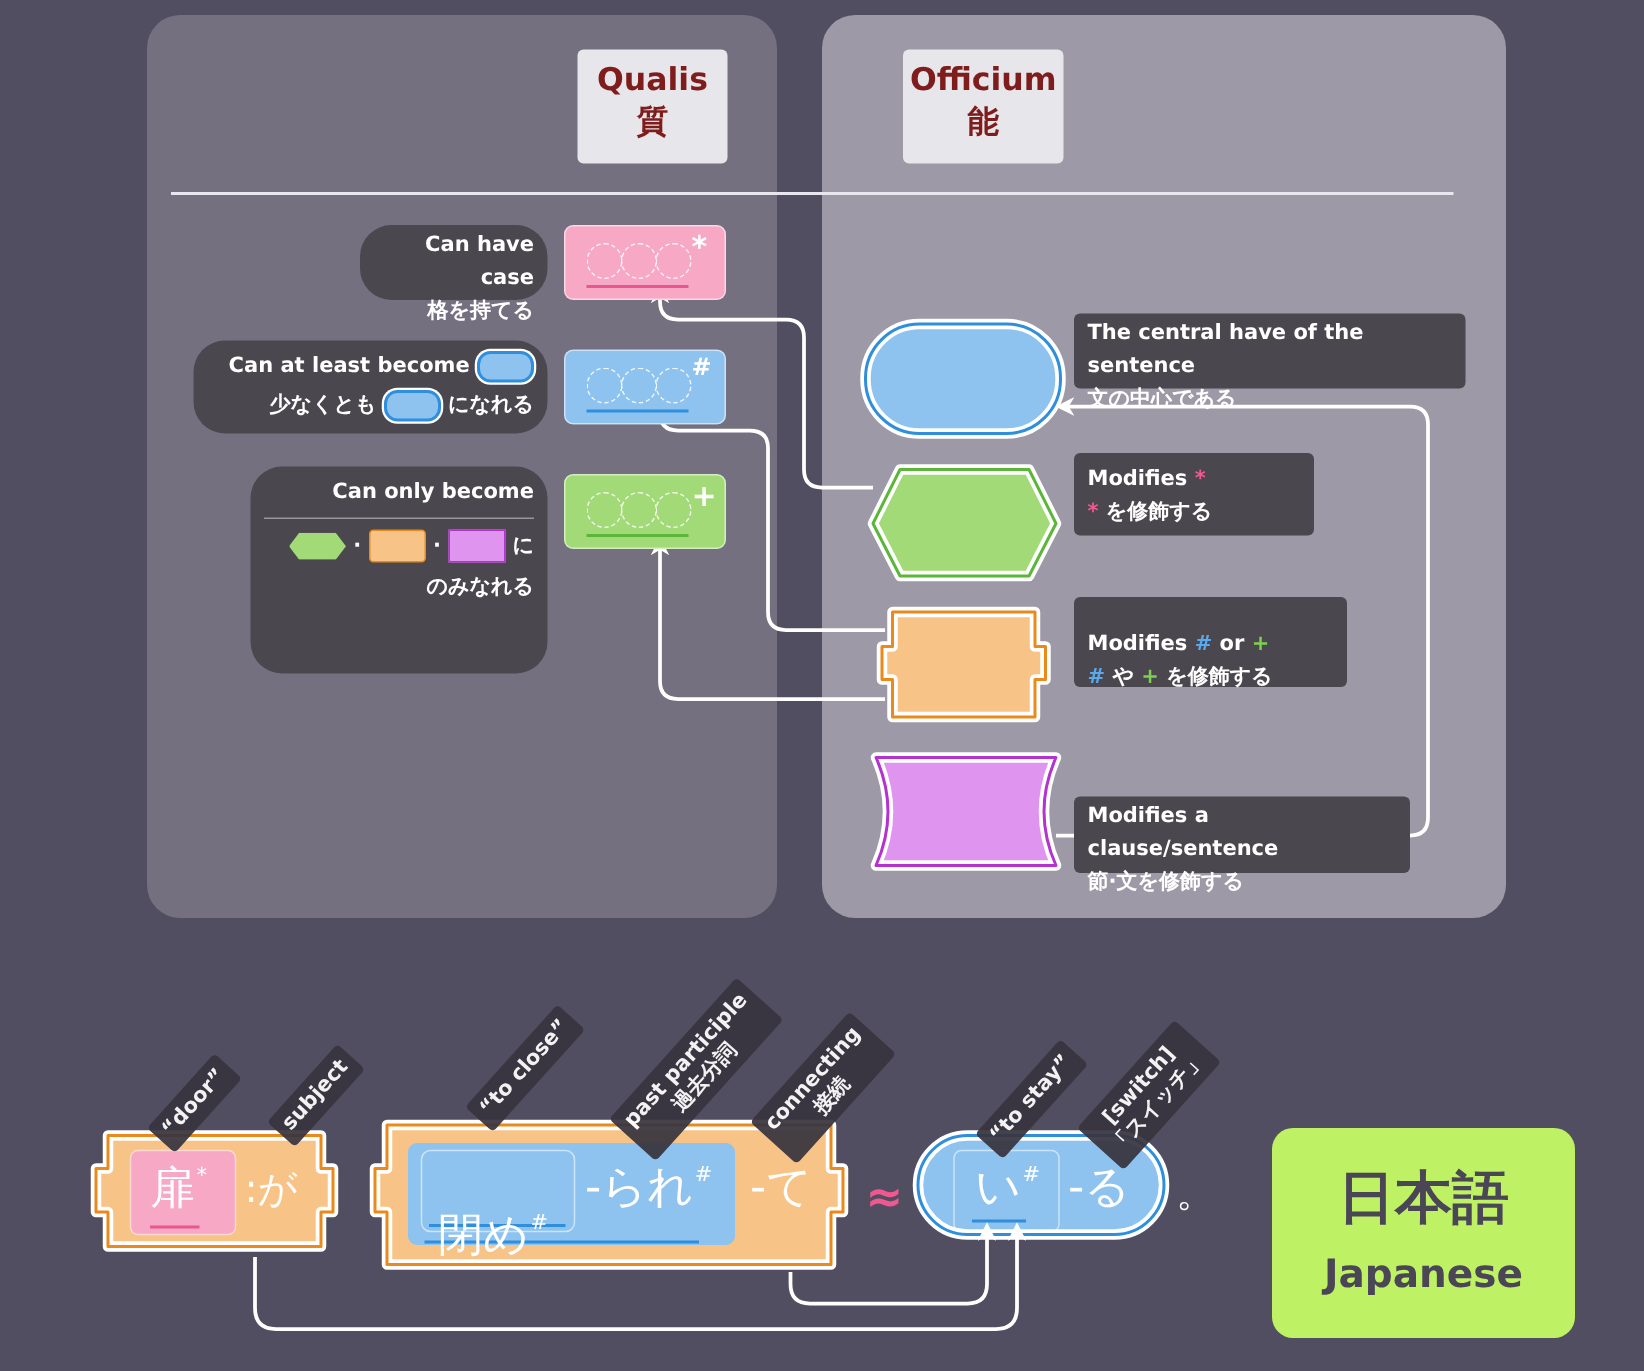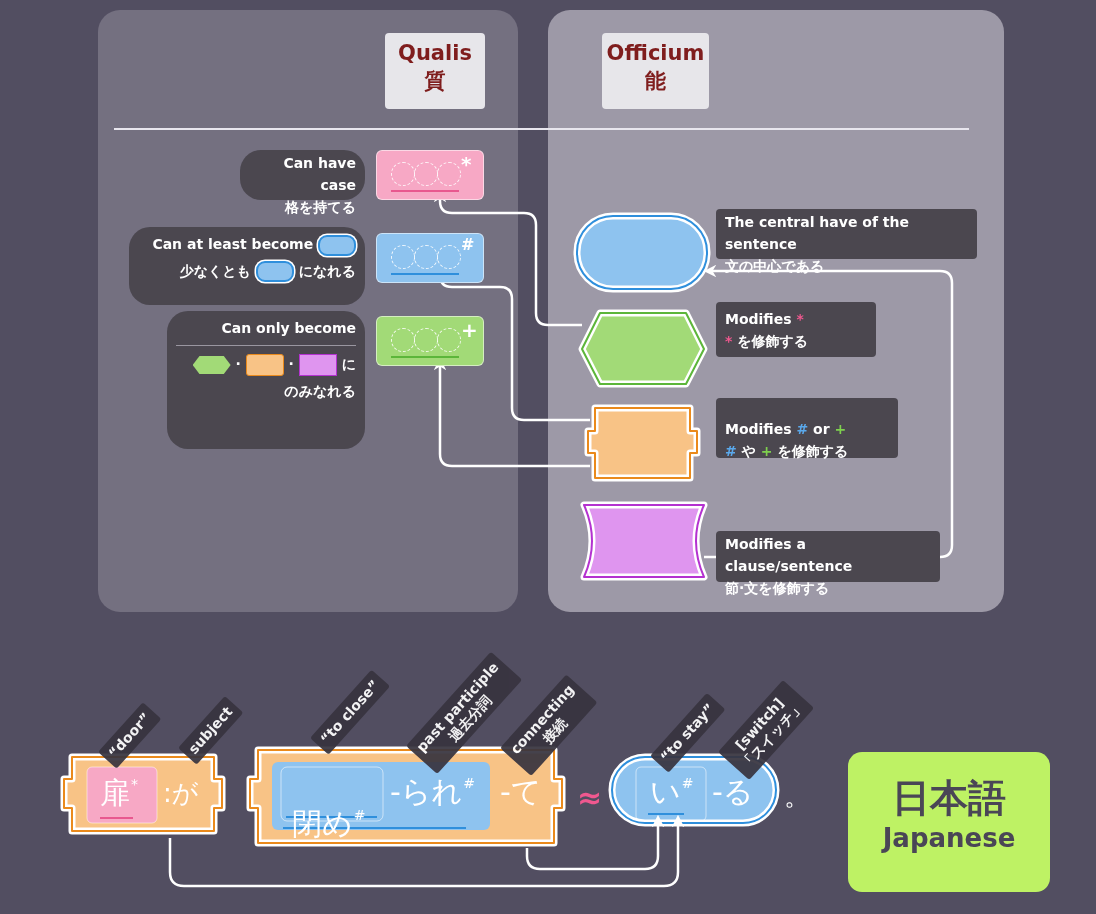--- a/index.html
+++ b/index.html
@@ -19,21 +19,21 @@
   .slot { position:absolute; width:108px; height:50px; border-radius:6px; border:1.5px solid rgba(255,255,255,.55); box-sizing:border-box; }
   .slot .circ { position:absolute; top:11px; width:22px; height:22px; border:1px dashed rgba(255,255,255,.85); border-radius:50%; }
   .slot .ul { position:absolute; left:14px; top:39px; width:68px; height:2px; }
   .slot .mk { position:absolute; left:84px; top:1px; font-size:20px; font-weight:bold; color:#fff; }
   svg { position:absolute; left:0; top:0; }
   .tag { position:absolute; background:#38343f; color:#fff; font-weight:bold; font-size:14px; line-height:17px;
          text-align:center; border-radius:3px; transform-origin:0 0; padding:4px 6px; white-space:nowrap; opacity:.93; }
   .jp-box { position:absolute; left:848px; top:752px; width:202px; height:140px; background:#bef264; border-radius:14px;
             color:#4a4656; text-align:center; }
   .jp-box .k { font-size:38px; font-weight:bold; margin-top:24px; line-height:44px; }
-  .jp-box .e { font-size:26px; font-weight:bold; line-height:36px; margin-top:0; }
+  .jp-box .e { font-size:26px; font-weight:bold; line-height:36px; margin-top:12px; }
   .word { position:absolute; font-size:30px; color:#fff; line-height:36px; }
   .sup { font-size:14px; vertical-align:top; line-height:18px; margin-left:1px; }
 </style>
 </head>
 <body>
 
 <div class="panel" id="panel-qualis"></div>
 <div class="panel" id="panel-officium"></div>
 
 <div class="hdr" id="hdr-qualis">
@@ -106,21 +106,21 @@
     <div class="circ" style="left:37px"></div>
     <div class="circ" style="left:60px"></div>
   <div class="ul" style="background:#5cb63a"></div>
   <div class="mk">+</div>
 </div>
 
 <div class="lbl r" style="left:240px;top:150px;width:125px;height:50px;">
   <div>Can have case</div>
   <div>格を持てる</div>
 </div>
-<div class="lbl r" style="left:129px;top:227px;width:236px;height:78px;padding-top:6px;">
+<div class="lbl r" style="left:129px;top:227px;width:236px;height:62px;padding-top:6px;">
   <div><span>Can at least become</span>
     <span style="display:inline-block;width:34px;height:17px;border-radius:9px;background:#8ec3ef;border:2px solid #2f8fdc;box-shadow:0 0 0 1.5px #fff;vertical-align:middle;"></span></div>
   <div style="margin-top:4px;"><span>少なくとも</span>
     <span style="display:inline-block;width:34px;height:17px;border-radius:9px;background:#8ec3ef;border:2px solid #2f8fdc;box-shadow:0 0 0 1.5px #fff;vertical-align:middle;"></span>
     <span>になれる</span></div>
 </div>
 <div class="lbl r" style="left:167px;top:311px;width:198px;height:138px;padding-top:6px;">
   <div>Can only become</div>
   <div style="border-top:1px solid #9a96a0;margin:6px 0 6px 0;"></div>
   <div style="line-height:24px;">

